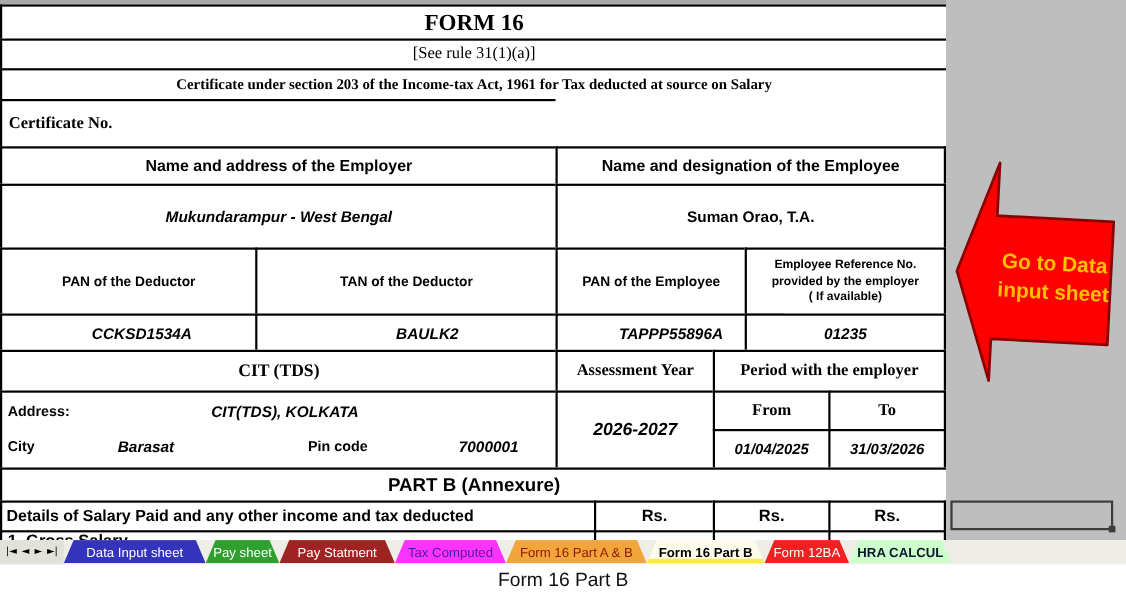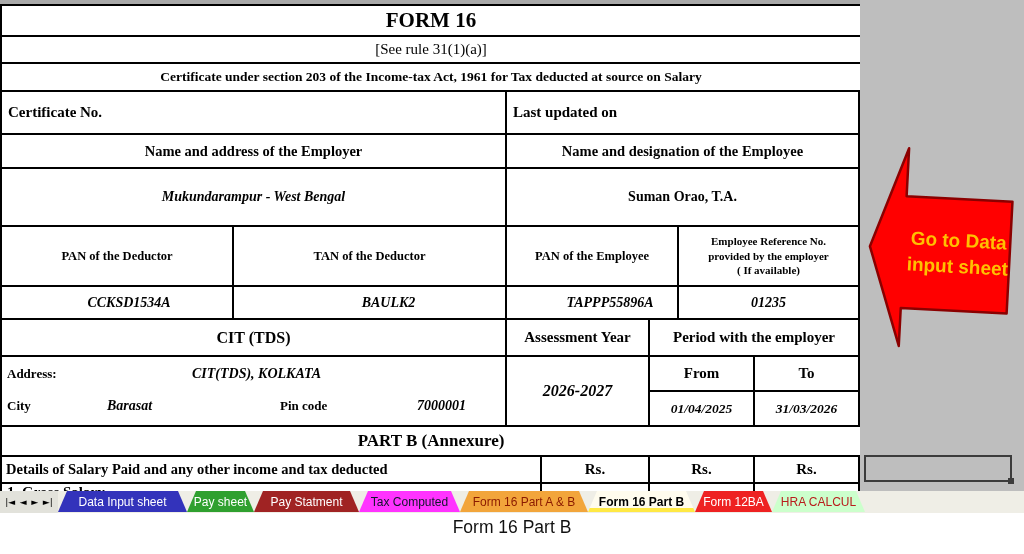--- a/index.html
+++ b/index.html
@@ -13,21 +13,21 @@
 
   
   .cell {
     position:absolute; border-left:2px solid #000; border-top:2px solid #000;
     background:#fff; display:flex; align-items:center; justify-content:center;
     text-align:center; color:#000; overflow:hidden;
   }
   .edge-r { border-right:2px solid #000; }
   .left { justify-content:flex-start; text-align:left; }
   .serif { font-family:"Liberation Serif", serif; }
-  .sans  { font-family:Liberation Serif, serif; }
+  .sans  { font-family:Liberation Sans, sans-serif; }
   .b { font-weight:bold; }
   .i { font-style:italic; }
 
   .title { font-size:21px; }
   .rule { font-size:15px; }
   .certline { font-size:13.5px; }
   .rowlabel { font-size:15px; padding-left:6px; }
   .hdr { font-size:14.5px; }
   .hdr-sm { font-size:12.5px; }
   .val { font-size:14px; }
@@ -80,21 +80,20 @@
   <div class="topstrip"></div>
   <div class="gray-panel"></div>
 
   <div class="cell serif b title" style="left:0;top:4px;width:860px;height:31px;">FORM 16</div>
 
   <div class="cell serif rule" style="left:0;top:35px;width:860px;height:27px;">[See rule 31(1)(a)]</div>
 
   <div class="cell serif b certline" style="left:0;top:62px;width:860px;height:28px;">Certificate under section 203 of the Income-tax Act, 1961 for Tax deducted at source on Salary</div>
 
   <div class="cell serif b rowlabel left" style="left:0;top:90px;width:505px;height:43px;">Certificate No.</div>
-  <div class="cell serif b rowlabel left edge-r" style="left:505px;top:90px;width:355px;height:43px;">Last updated on</div>
 
   <div class="cell sans b hdr" style="left:0;top:133px;width:505px;height:34px;">Name and address of the Employer</div>
   <div class="cell sans b hdr edge-r" style="left:505px;top:133px;width:355px;height:34px;">Name and designation of the Employee</div>
 
   <div class="cell sans b i val" style="left:0;top:167px;width:505px;height:58px;">Mukundarampur - West Bengal</div>
   <div class="cell sans b val edge-r" style="left:505px;top:167px;width:355px;height:58px;">Suman Orao, T.A.</div>
 
   <div class="cell sans b hdr-sm" style="left:0;top:225px;width:232px;height:60px;">PAN of the Deductor</div>
   <div class="cell sans b hdr-sm" style="left:232px;top:225px;width:273px;height:60px;">TAN of the Deductor</div>
   <div class="cell sans b hdr-sm" style="left:505px;top:225px;width:172px;height:60px;">PAN of the Employee</div>
@@ -163,22 +162,22 @@
   <div class="tabbar">
     <div class="navbtns">
       <span>|◄</span>
       <span>◄</span>
       <span>►</span>
       <span>►|</span>
     </div>
     <div class="tab" style="left: 58px; width: 129px; background-color: rgb(51, 51, 187); color: rgb(255, 255, 255);">Data Input sheet</div>
     <div class="tab" style="left: 187px; width: 67px; background-color: rgb(47, 160, 47); color: rgb(255, 255, 255);">Pay sheet</div>
     <div class="tab" style="left: 254px; width: 105px; background-color: rgb(160, 35, 35); color: rgb(255, 255, 255);">Pay Statment</div>
-    <div class="tab" style="left: 359px; width: 101px; background-color: rgb(255, 51, 255); color: #0f172a;">Tax Computed</div>
+    <div class="tab" style="left: 359px; width: 101px; background-color: rgb(255, 51, 255); color: #4c1d95;">Tax Computed</div>
     <div class="tab" style="left: 460px; width: 128px; background-color: rgb(242, 165, 59); color: rgb(139, 26, 0);">Form 16 Part A &amp; B</div>
     <div class="tab active" style="left: 588px; width: 107px; background-color: rgb(255, 252, 238); color: rgb(0, 0, 0);">Form 16 Part B</div>
     <div class="tab" style="left: 695px; width: 77px; background-color: rgb(238, 34, 34); color: rgb(255, 255, 255); text-align: center;">Form 12BA</div>
-    <div class="tab" style="left: 772px; width: 93px; background-color: rgb(204, 255, 204); color: #b91c1c;">HRA CALCUL</div>
+    <div class="tab" style="left: 772px; width: 93px; background-color: rgb(204, 255, 204); color: #0f172a; font-weight: bold;">HRA CALCUL</div>
   </div>
 
   <div class="caption">Form 16 Part B</div>
 
 </div>
 
 </body></html>

